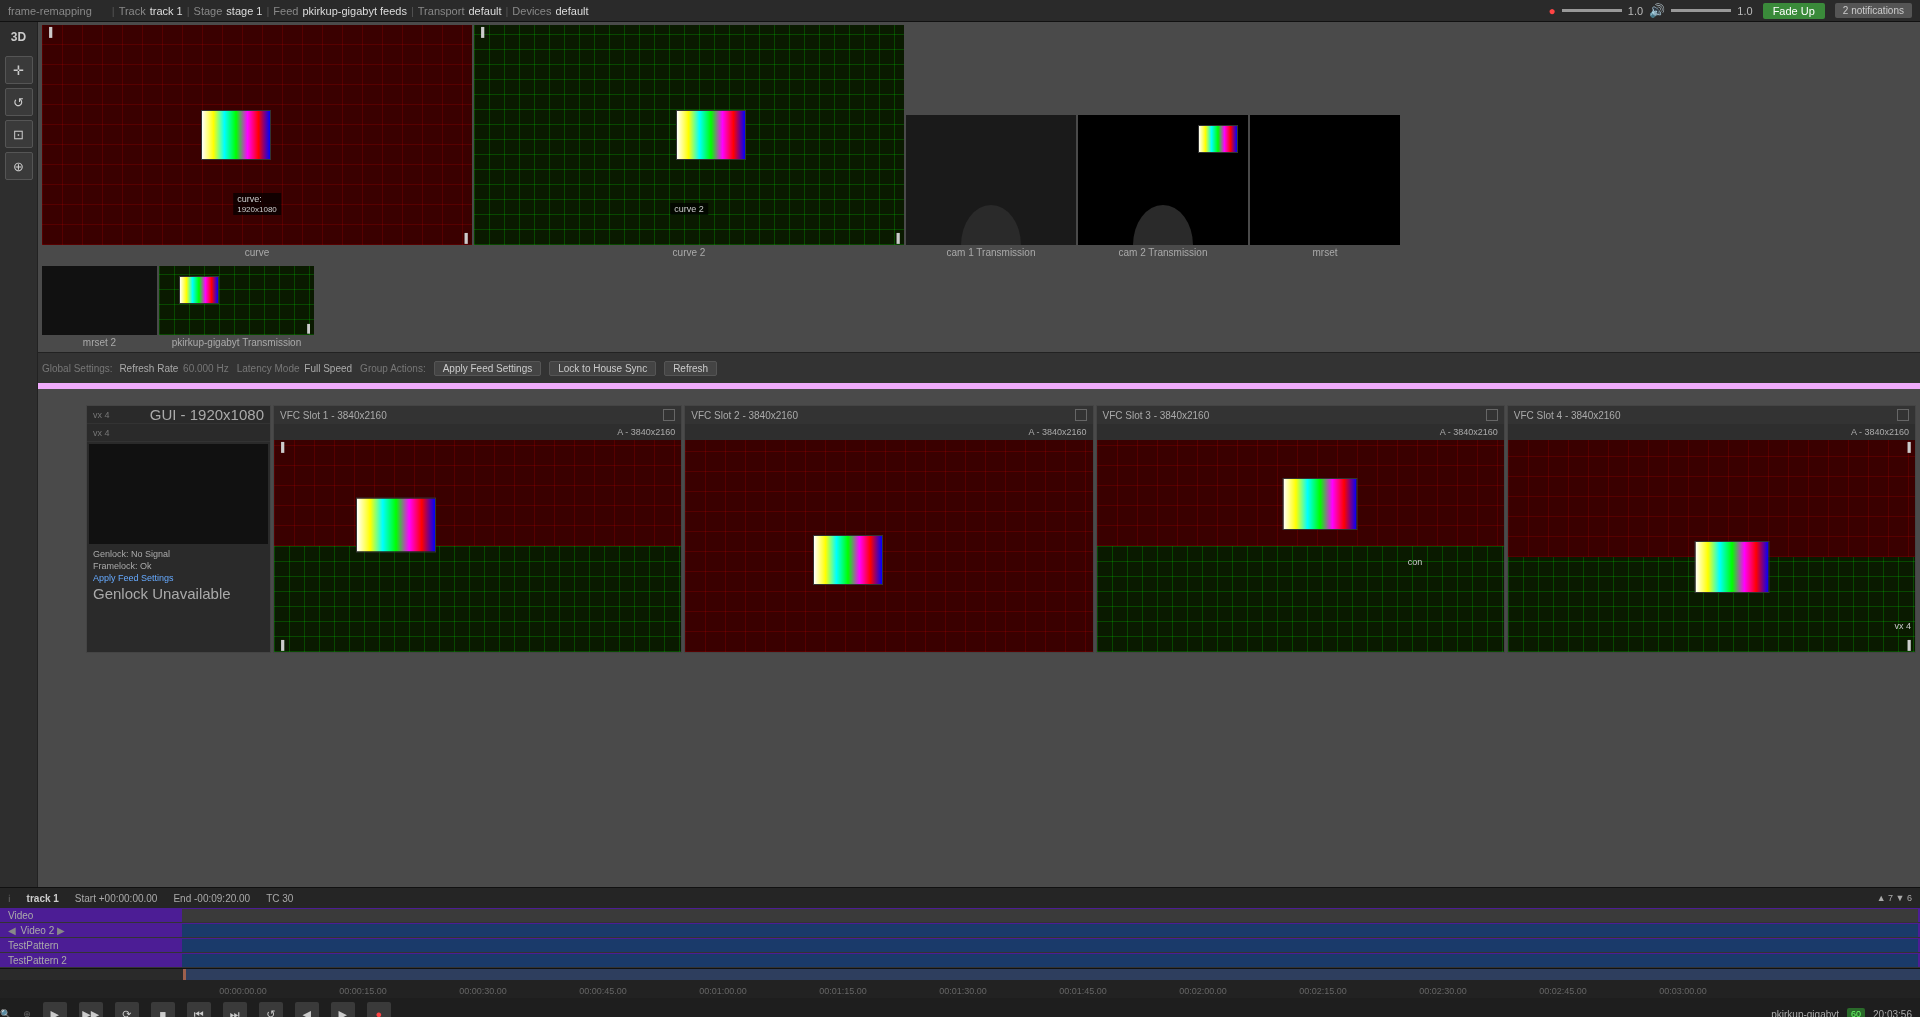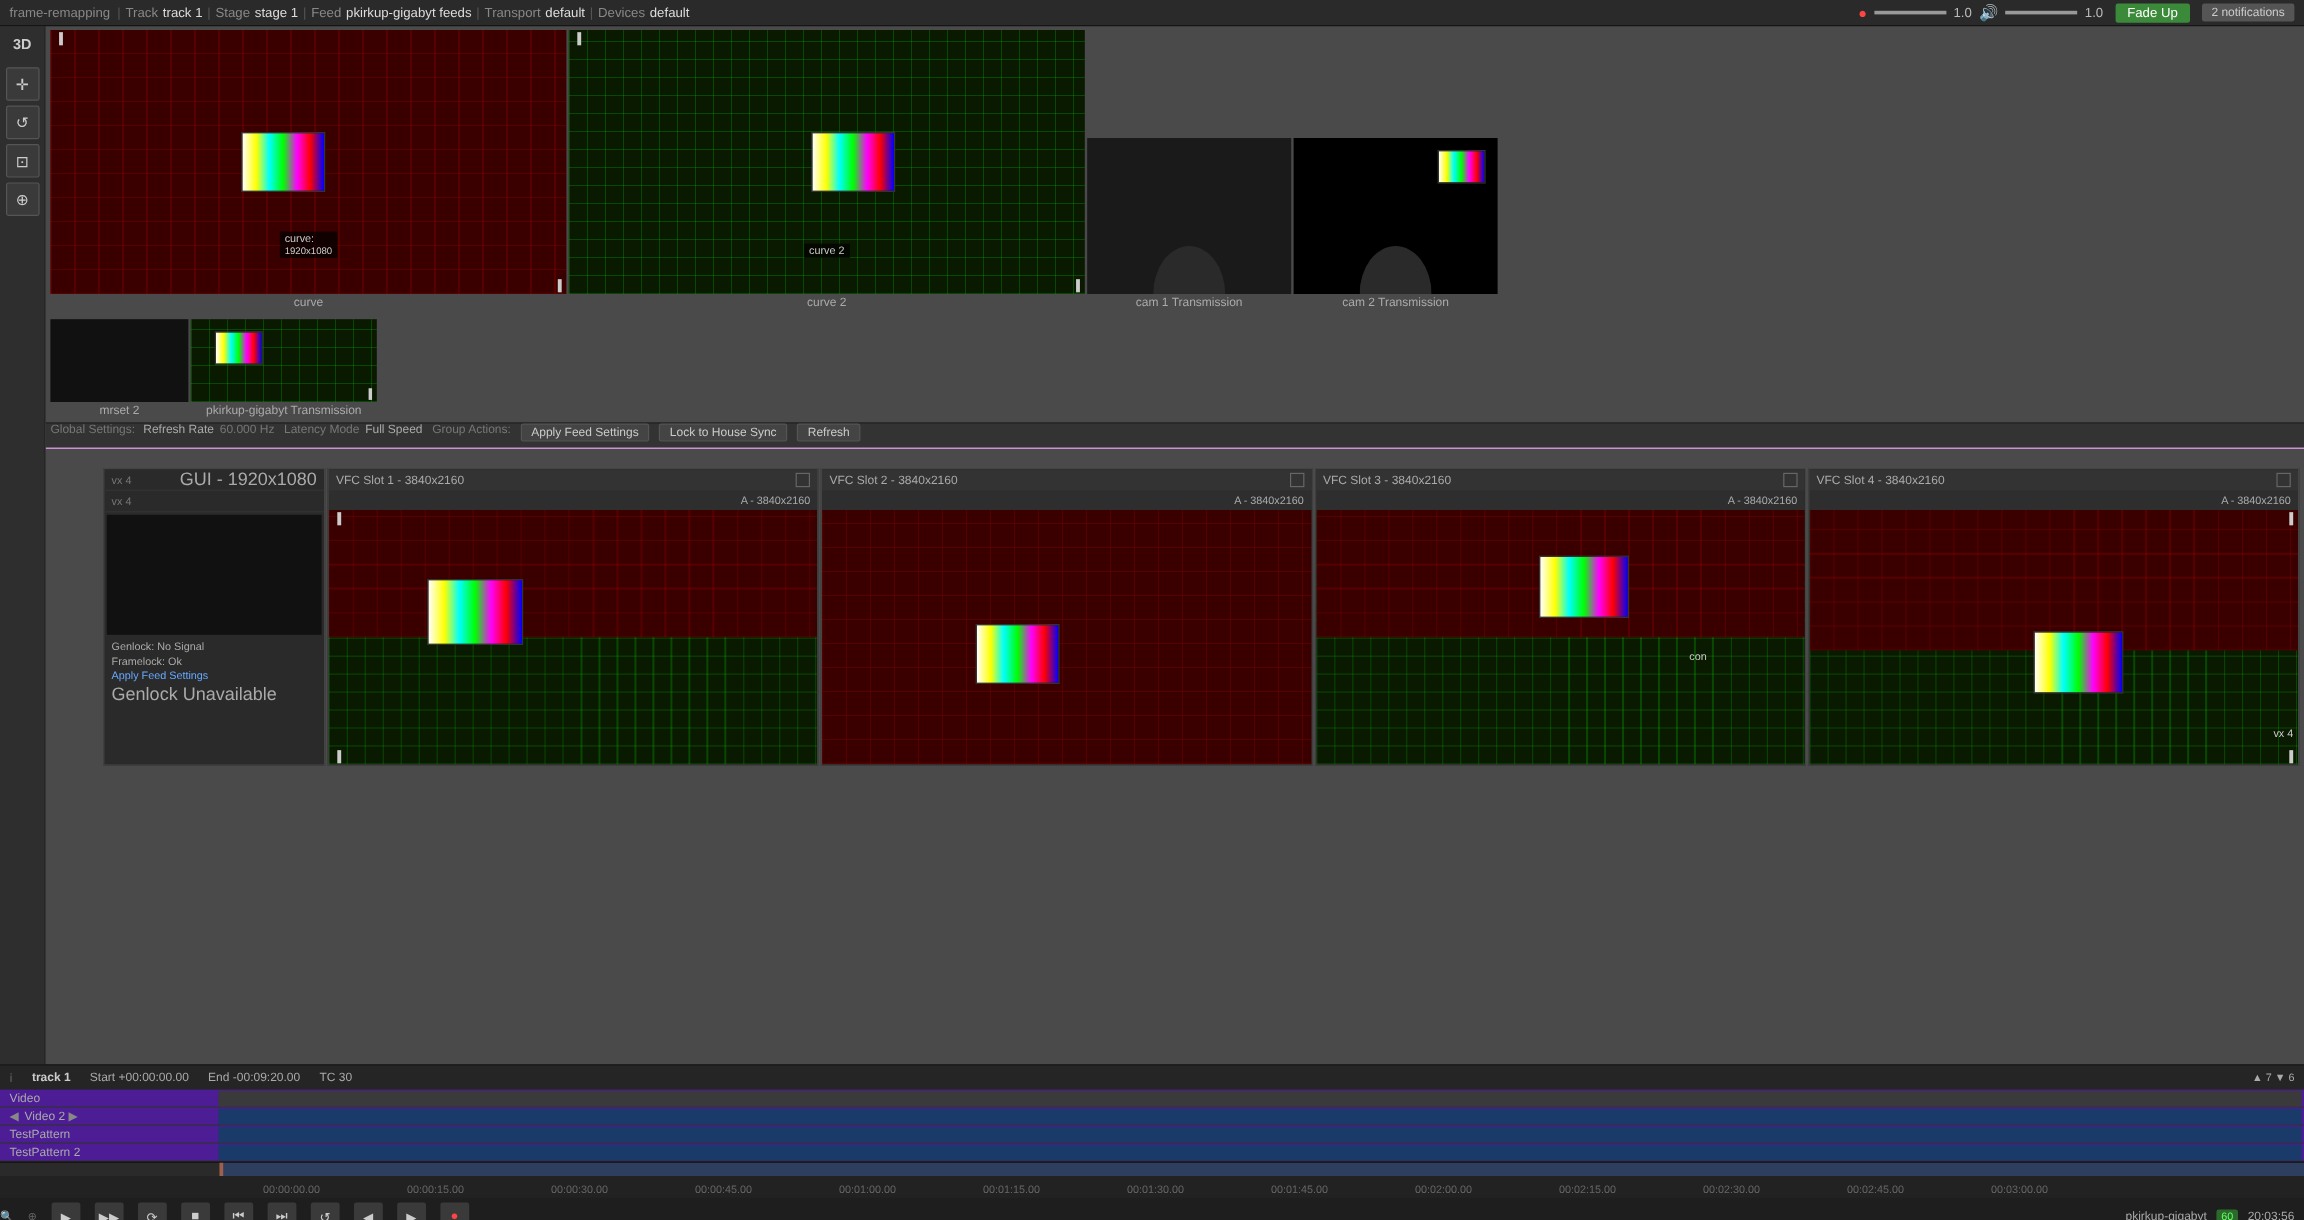--- a/index.html
+++ b/index.html
@@ -167,30 +167,30 @@
     }
     .test-pattern-small {
       width: 40px;
       height: 28px;
       background: linear-gradient(90deg, #fff 0%, #ffff00 17%, #00ffff 33%, #00ff00 50%, #ff00ff 67%, #ff0000 83%, #0000ff 100%);
       border: 1px solid #333;
     }
 
     
     #settings-row {
-      height: 22px;
+      height: 37px;
       background: #333;
       display: flex;
-      align-items: flex-start;
+      align-items: center;
       padding: 0 4px;
       gap: 8px;
       font-size: 10px;
       color: #aaa;
       border-top: 1px solid #222;
-      border-bottom: 1px solid #f0abfc;
+      border-bottom: 6px solid #f0abfc;
     }
     .settings-btn {
       background: #444;
       border: 1px solid #555;
       color: #ccc;
       padding: 1px 8px;
       font-size: 10px;
       cursor: pointer;
       border-radius: 2px;
     }
@@ -401,21 +401,21 @@
     }
     .thumb-small-green {
       width: 155px;
       height: 75px;
     }
   </style>
 </head>
 <body>
 
 <div id="topbar">
-  <span style="color:#888; margin-right:2px;">frame-remapping</span>
+  <span style="color:#888; margin-right:16px;">frame-remapping</span>
   <span style="color:#555;">|</span>
   <span style="color:#888;">Track</span>
   <span style="color:#ddd; cursor:pointer;">track 1</span>
   <span style="color:#555;">|</span>
   <span style="color:#888;">Stage</span>
   <span style="color:#ddd; cursor:pointer;">stage 1</span>
   <span style="color:#555;">|</span>
   <span style="color:#888;">Feed</span>
   <span style="color:#ddd; cursor:pointer;text-align:right;">pkirkup-gigabyt feeds</span>
   <span style="color:#555;">|</span>
@@ -489,20 +489,24 @@
     </div>
 
     <div class="video-cell">
       <div class="video-thumb video-thumb-medium" style="position:relative;">
         <div class="test-pattern-small" style="position:absolute; top:10px; right:10px;"></div>
         <div style="position:absolute; bottom:0; left:50%; transform:translateX(-50%); width:60px; height:80px; background: #2a2a2a; clip-path: ellipse(30px 40px at 50% 100%);"></div>
       </div>
       <div class="video-label">cam 2 Transmission</div>
     </div>
 
+    <div class="video-cell">
+      <div class="video-thumb video-thumb-small bg-dark" style="background:#000;"></div>
+      <div class="video-label">mrset</div>
+    </div>
   </div>
 
   <div class="second-row-thumbs">
     <div style="display:flex; flex-direction:column; align-items:center;">
       <div class="thumb-small-dark"></div>
       <div class="video-label">mrset 2</div>
     </div>
     <div style="display:flex; flex-direction:column; align-items:center;">
       <div class="thumb-small-green bg-green-grid" style="position:relative;">
         <div class="test-pattern-small" style="position:absolute; top:10px; left:20px;"></div>

